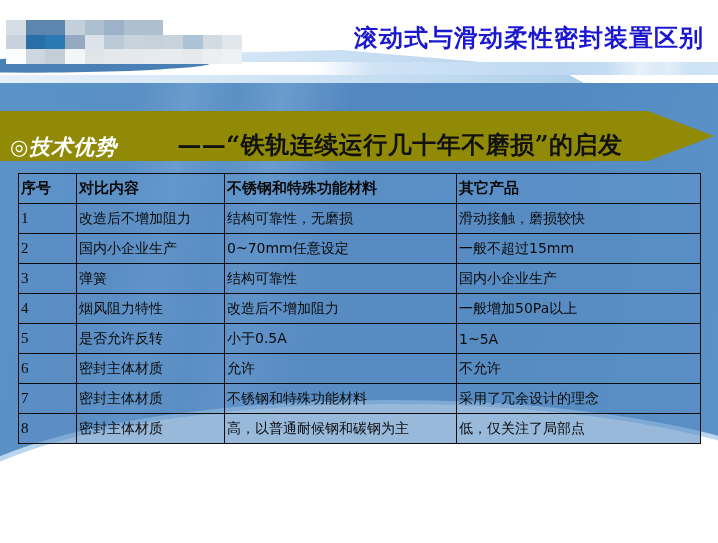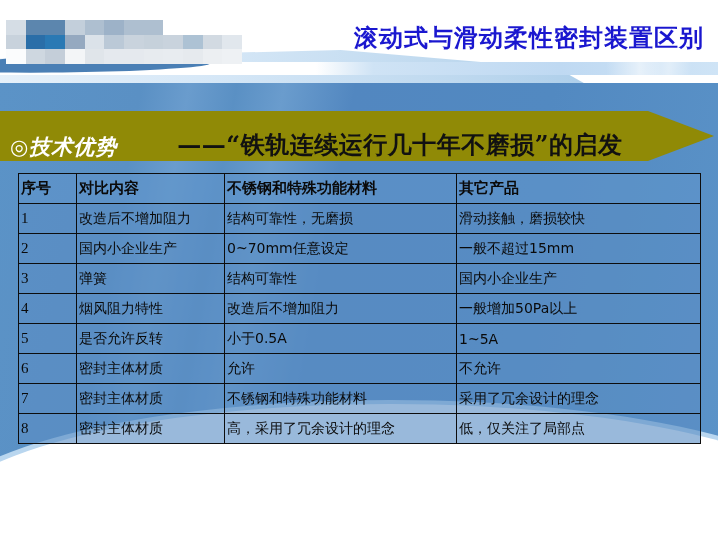--- a/index.html
+++ b/index.html
@@ -314,20 +314,20 @@
           </tr>
           <tr>
             <td class="col-idx">7</td>
             <td>密封主体材质</td>
             <td>不锈钢和特殊功能材料</td>
             <td>采用了冗余设计的理念</td>
           </tr>
           <tr>
             <td class="col-idx">8</td>
             <td>密封主体材质</td>
-            <td>高，采用了冗余设计的理念</td>
+            <td>高，以普通耐候钢和碳钢为主</td>
             <td>低，仅关注了局部点</td>
           </tr>
         </tbody>
     </table>
   </div>
 
 </div>
 
 </body></html>

